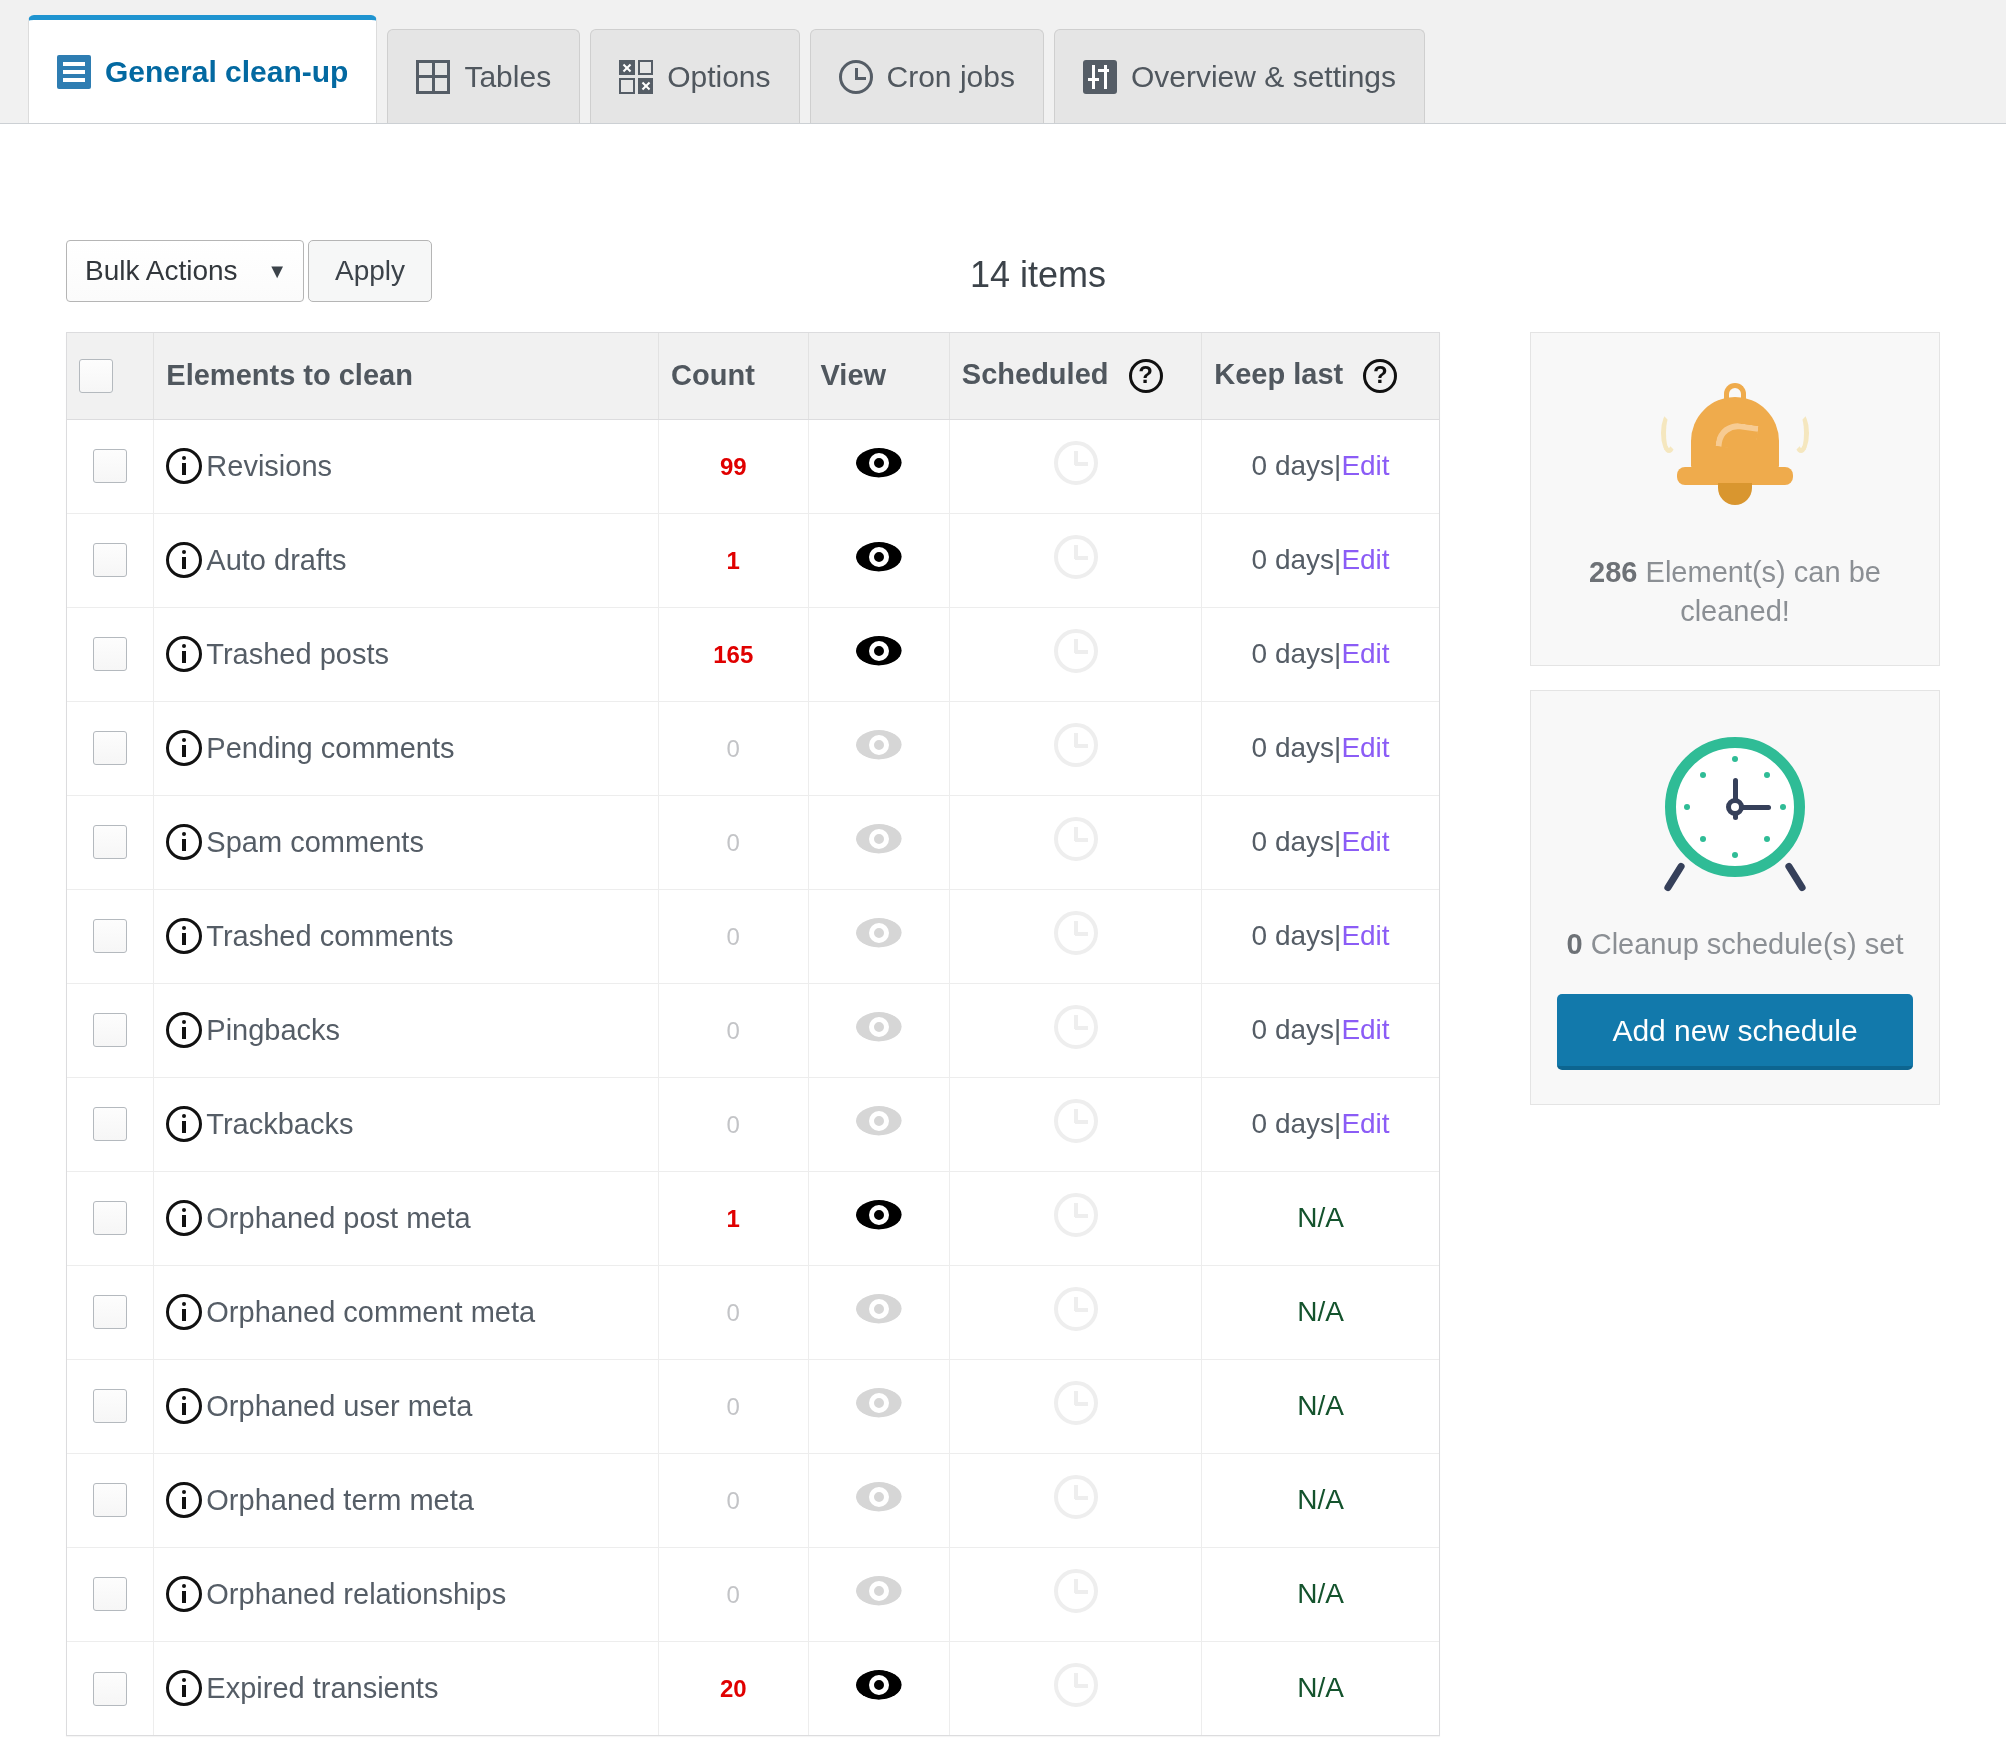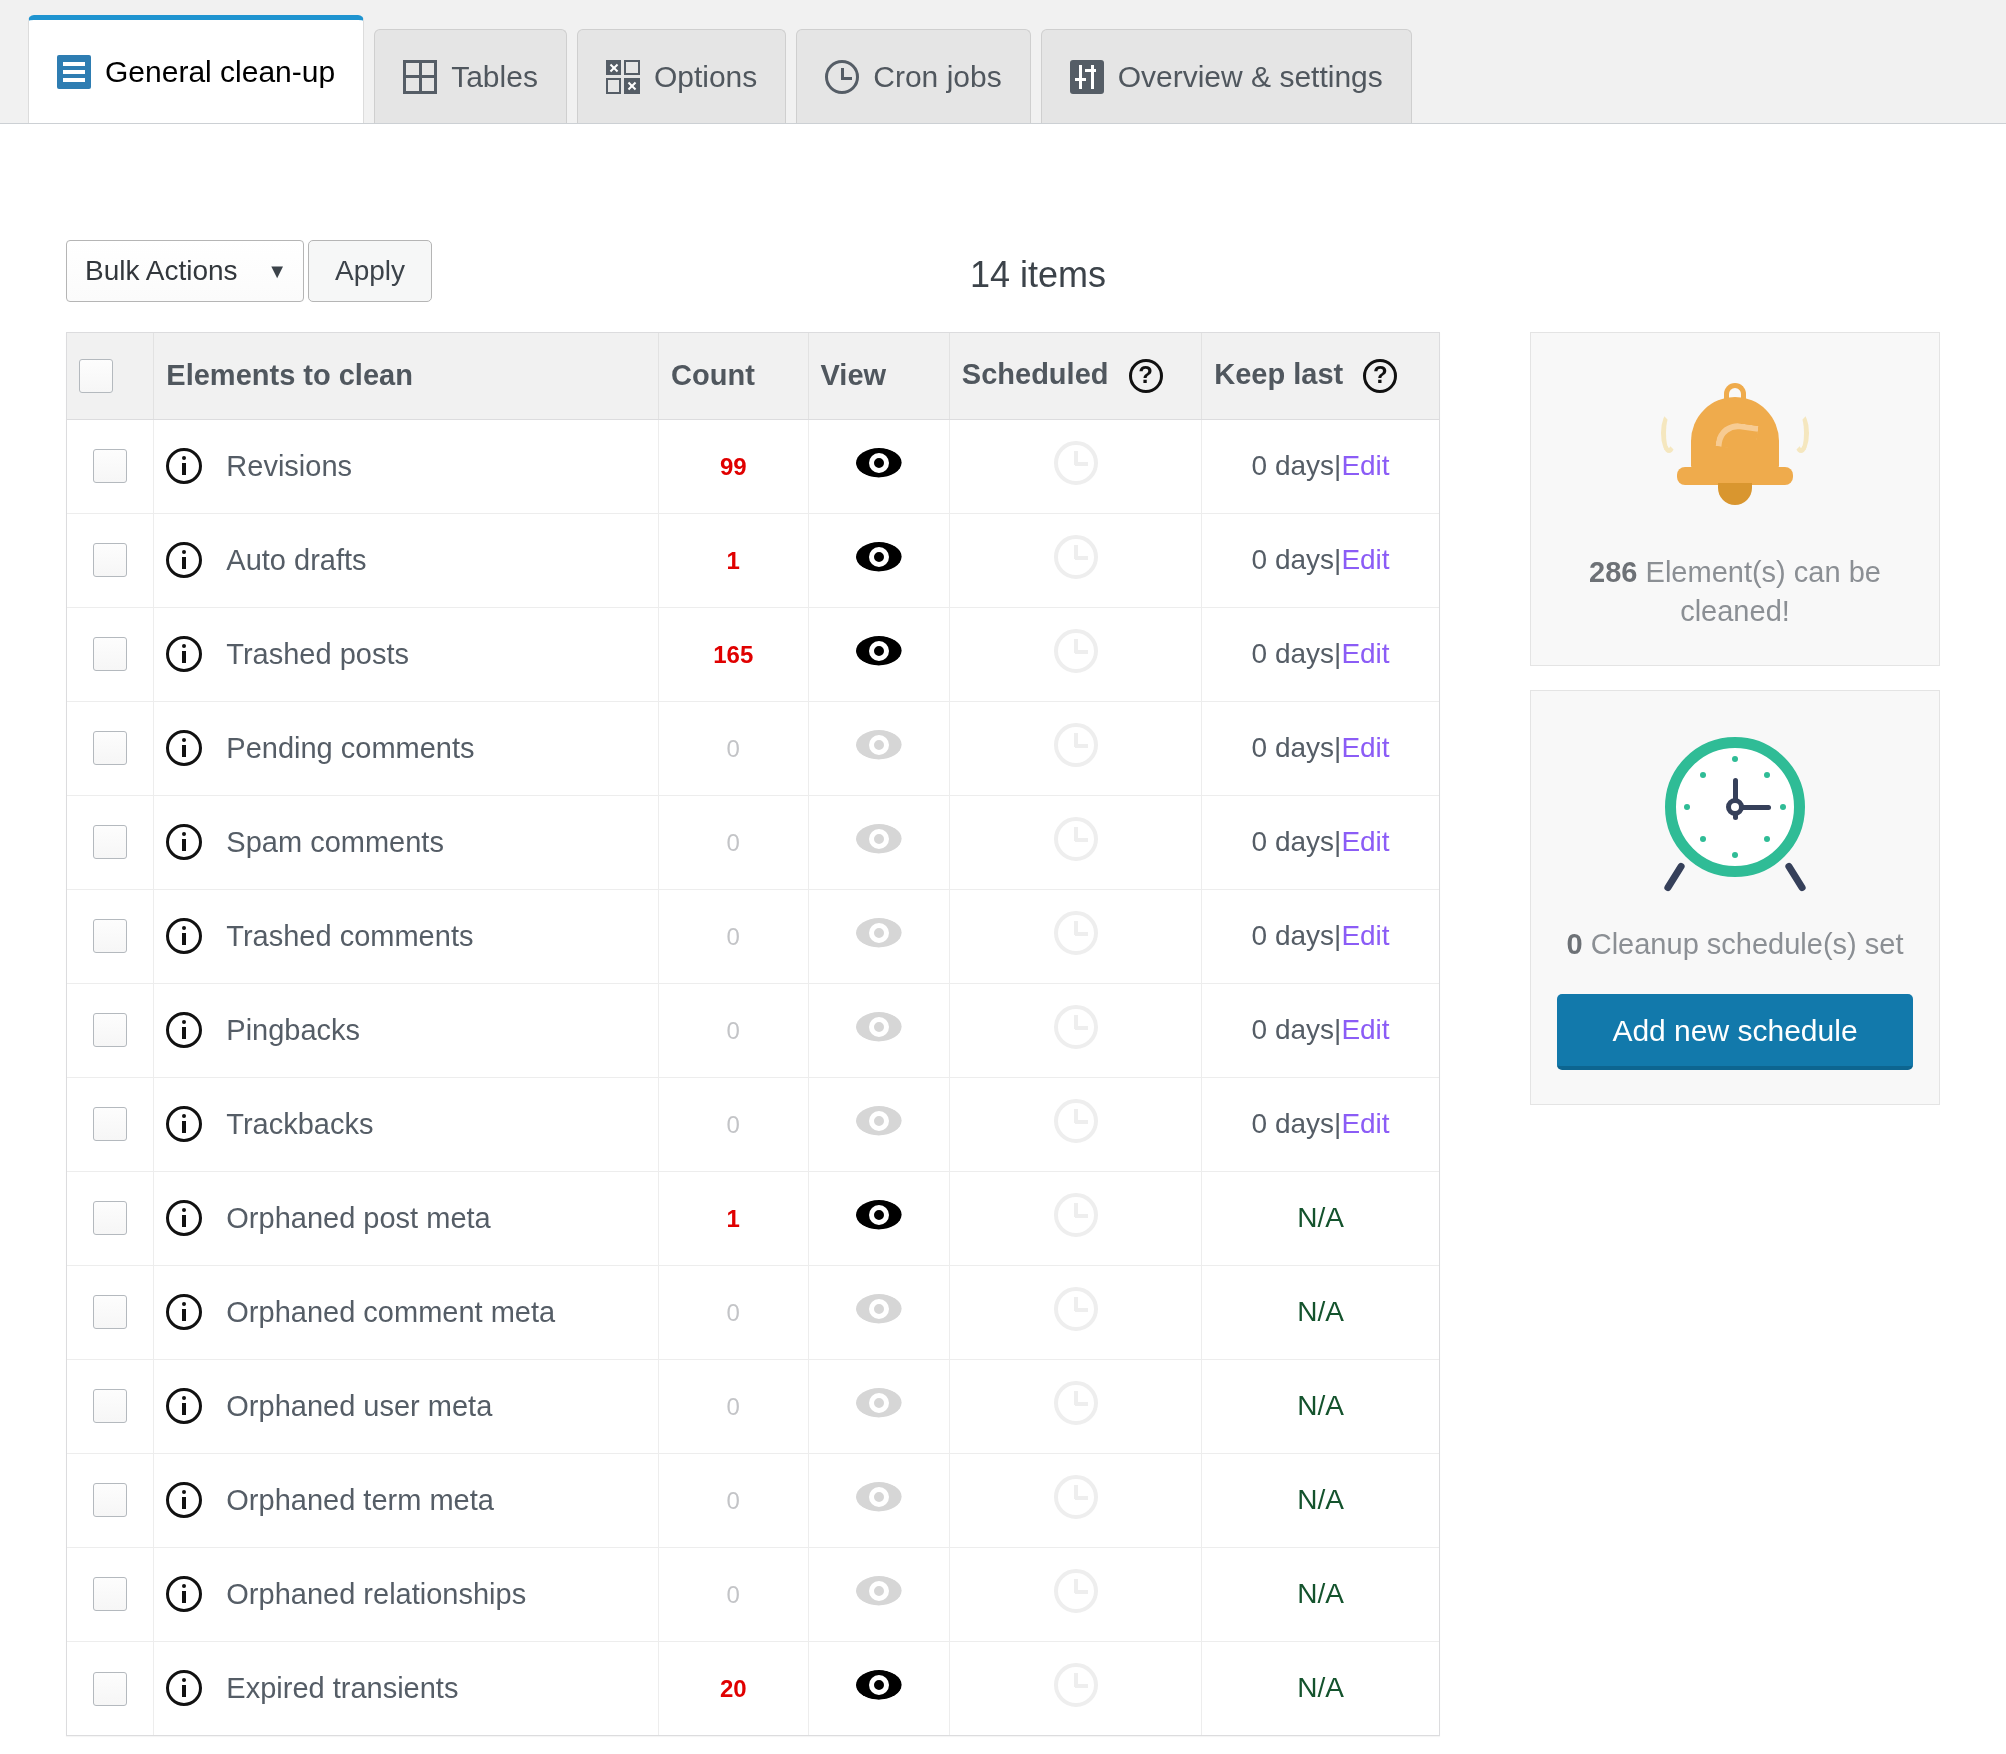--- a/index.html
+++ b/index.html
@@ -32,22 +32,22 @@
     color: #50575e;
     font-size: 30px;
     cursor: pointer;
     white-space: nowrap;
   }
   .tab.active {
     background: #ffffff;
     border: 1px solid #dcdcdc;
     border-top: 5px solid #1f94d0;
     border-bottom: none;
-    color: #000000;
-    font-weight: normal;
+    color: #0369a1;
+    font-weight: bold;
     height: 108px;
     position: relative; z-index: 3;
   }
   .tab .tlabel { line-height: 1; }
 
   
   .icn { width: 34px; height: 34px; flex: 0 0 34px; position: relative; display:block; }
 
   
   .ic-doc { background:#2e7db2; border-radius:2px; }
@@ -168,21 +168,21 @@
   td.sep-l { border-left: 1px solid #ededed; }
   th.sep-l { border-left: 1px solid #e2e2e2; }
 
   .cbx {
     width: 34px; height: 34px; display: inline-block;
     border: 1px solid #b4b9be; border-radius: 3px;
     background: linear-gradient(#fdfdfd,#f6f6f6);
     cursor: pointer; vertical-align: middle;
   }
 
-  .namecell { display: flex; align-items: center; gap: 24px; }
+  .namecell { display: flex; align-items: center; gap: 4px; }
   .info-ic {
     width: 36px; height: 36px; flex: 0 0 36px;
     border: 3px solid #111; border-radius: 50%;
     position: relative; cursor: pointer;
   }
   .info-ic::before{
     content:""; position:absolute; left:13px; top:5px; width:4px; height:4px; border-radius:50%; background:#111;
   }
   .info-ic::after{
     content:""; position:absolute; left:13px; top:12px; width:4px; height:12px; background:#111;

